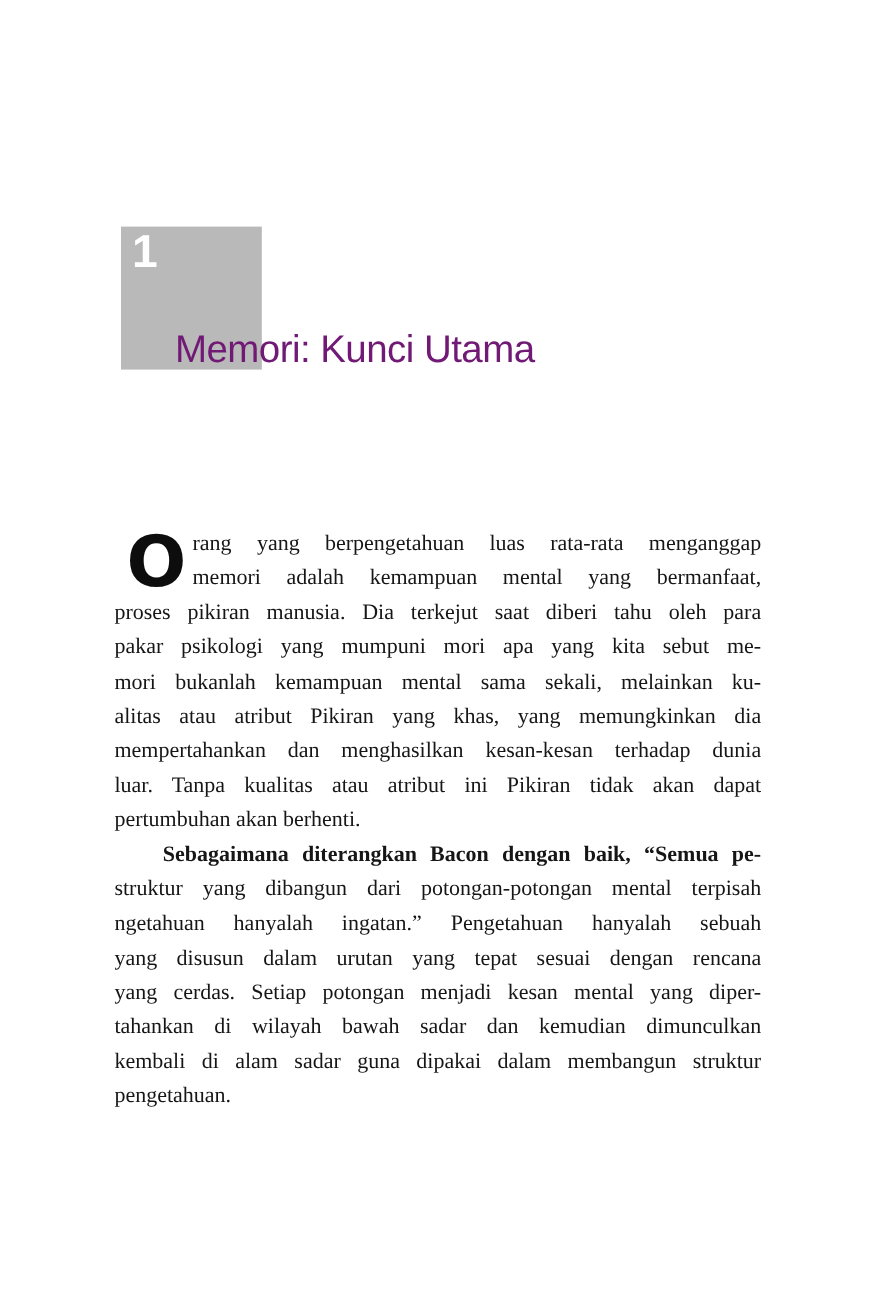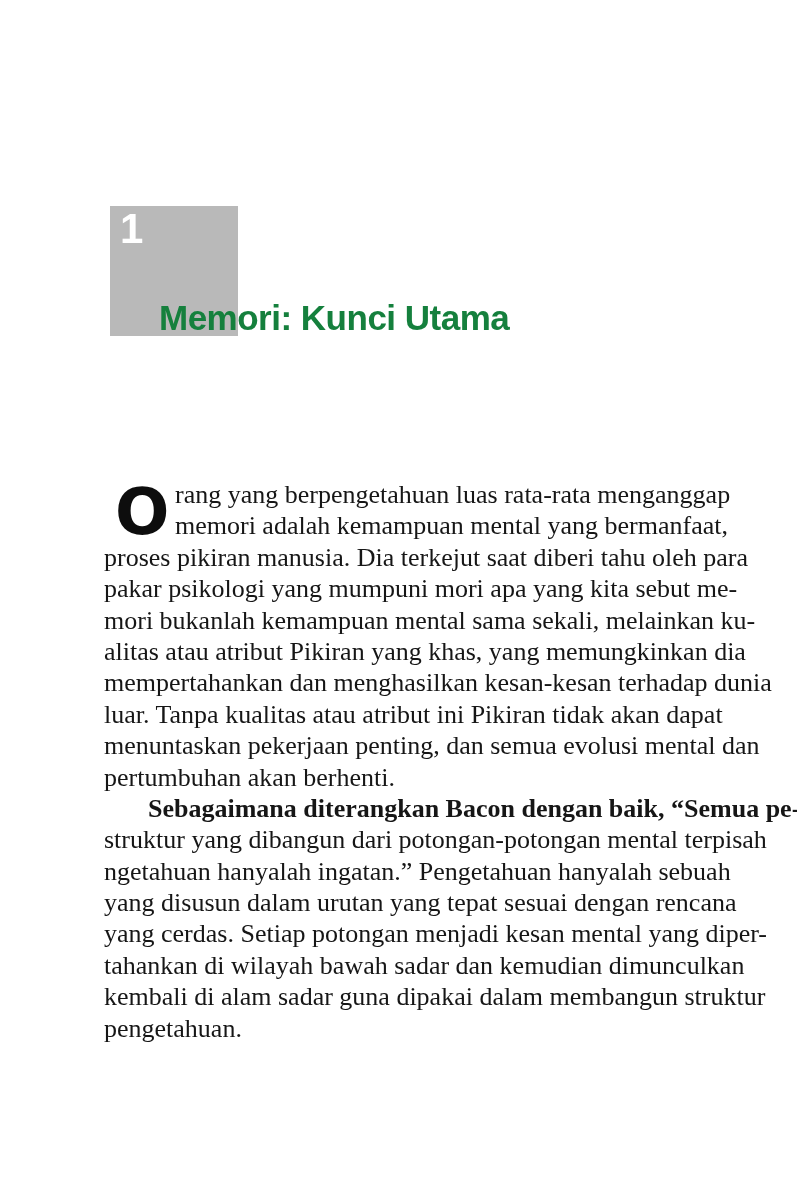--- a/index.html
+++ b/index.html
@@ -27,42 +27,42 @@
     font-weight: 700;
     font-size: 42px;
     line-height: 1.05;
     color: #ffffff;
   }
   .chapter-title {
     position: absolute;
     left: 159px;
     top: 298px;
     font-family: "Liberation Sans", sans-serif;
-    font-weight: 700;
+    font-weight: 400;
     font-size: 35px;
     letter-spacing: -0.5px;
-    color: #15803d;
+    color: #701a75;
     white-space: nowrap;
   }
   .dropcap {
     position: absolute;
     left: 115px;
     top: 480px;
     font-family: "DejaVu Sans", sans-serif;
     font-weight: 700;
     font-size: 64px;
     line-height: 1;
     color: #0d0d0d;
   }
   .body-text {
     position: absolute;
     left: 104px;
     top: 479px;
     width: 588px;
-    font-size: 26px;
+    font-size: 20px;
     color: #161616;
   }
   .line {
     line-height: 31.4px;
     height: 31.4px;
     text-align: justify;
     text-align-last: justify;
     white-space: nowrap;
     overflow: visible;
   }
@@ -86,21 +86,20 @@
   <div class="body-text">
     <div class="paragraph">
       <div class="line dropcap-offset">rang yang berpengetahuan luas rata-rata menganggap</div>
       <div class="line dropcap-offset">memori adalah kemampuan mental yang bermanfaat,</div>
       <div class="line">proses pikiran manusia. Dia terkejut saat diberi tahu oleh para</div>
       <div class="line">pakar psikologi yang mumpuni mori apa yang kita sebut me-</div>
       <div class="line">mori bukanlah kemampuan mental sama sekali, melainkan ku-</div>
       <div class="line">alitas atau atribut Pikiran yang khas, yang memungkinkan dia</div>
       <div class="line">mempertahankan dan menghasilkan kesan-kesan terhadap dunia</div>
       <div class="line">luar. Tanpa kualitas atau atribut ini Pikiran tidak akan dapat</div>
-      <div class="line">menuntaskan pekerjaan penting, dan semua evolusi mental dan</div>
       <div class="line para-end">pertumbuhan akan berhenti.</div>
     </div>
     <div class="paragraph">
       <div class="line indent">Sebagaimana diterangkan Bacon dengan baik, “Semua pe-</div>
       <div class="line">struktur yang dibangun dari potongan-potongan mental terpisah</div>
       <div class="line">ngetahuan hanyalah ingatan.” Pengetahuan hanyalah sebuah</div>
       <div class="line">yang disusun dalam urutan yang tepat sesuai dengan rencana</div>
       <div class="line">yang cerdas. Setiap potongan menjadi kesan mental yang diper-</div>
       <div class="line">tahankan di wilayah bawah sadar dan kemudian dimunculkan</div>
       <div class="line">kembali di alam sadar guna dipakai dalam membangun struktur</div>

